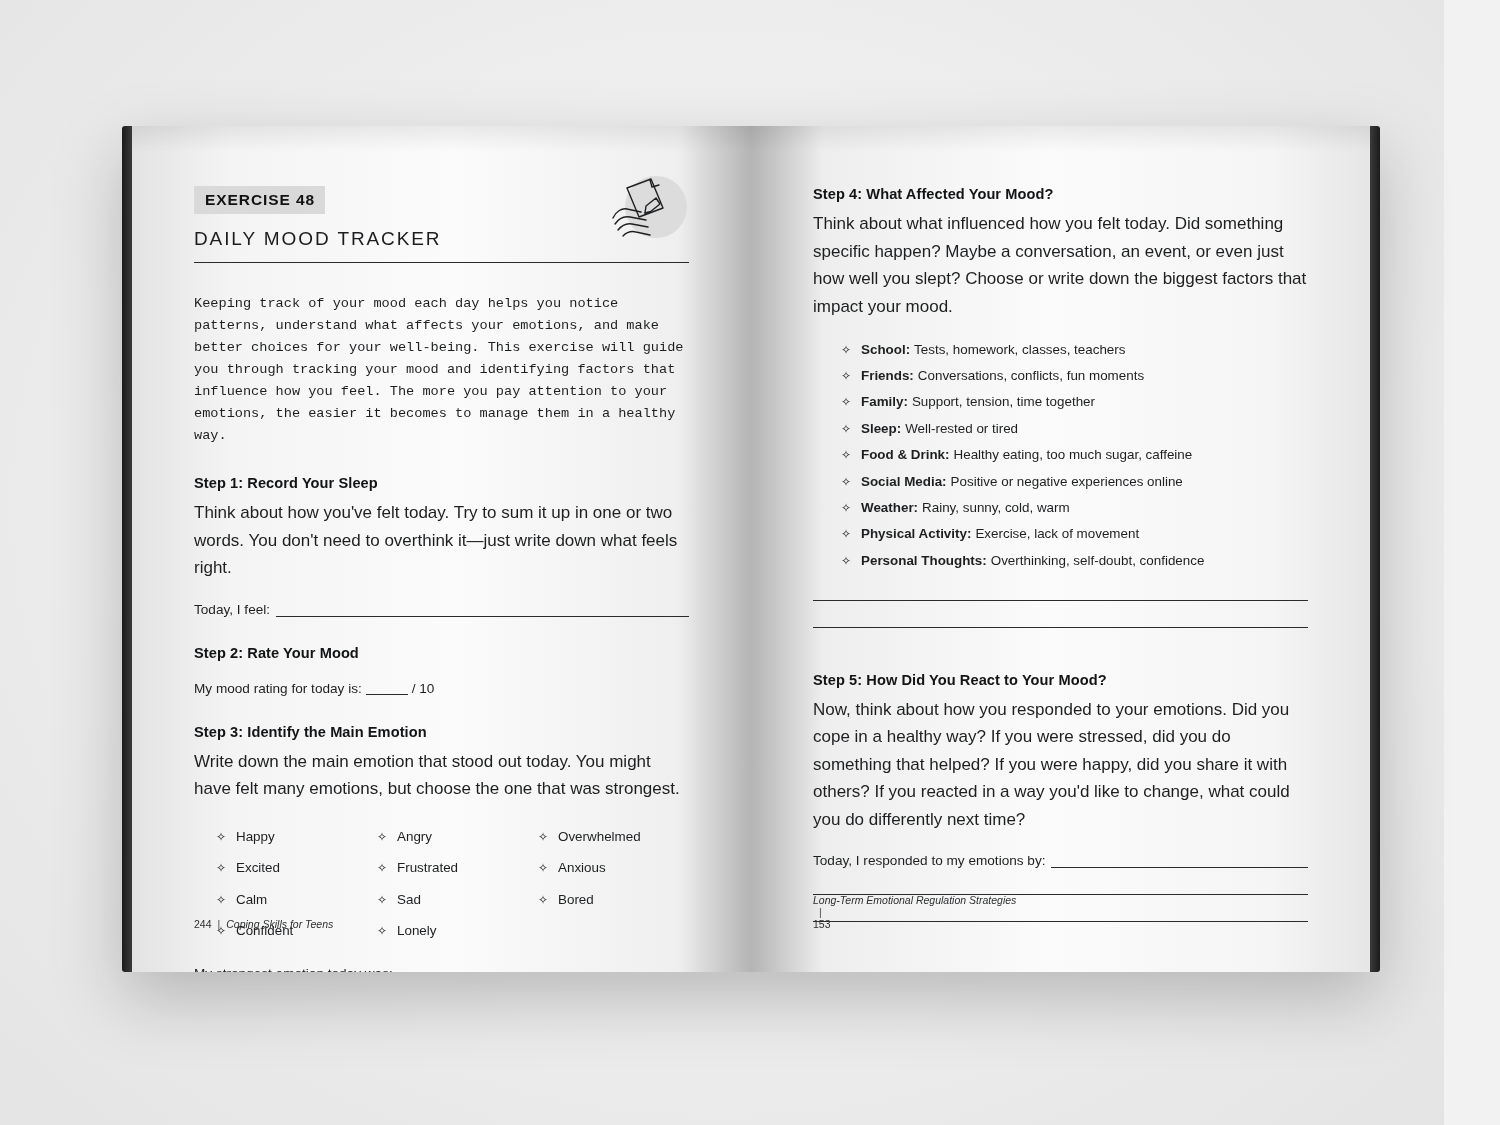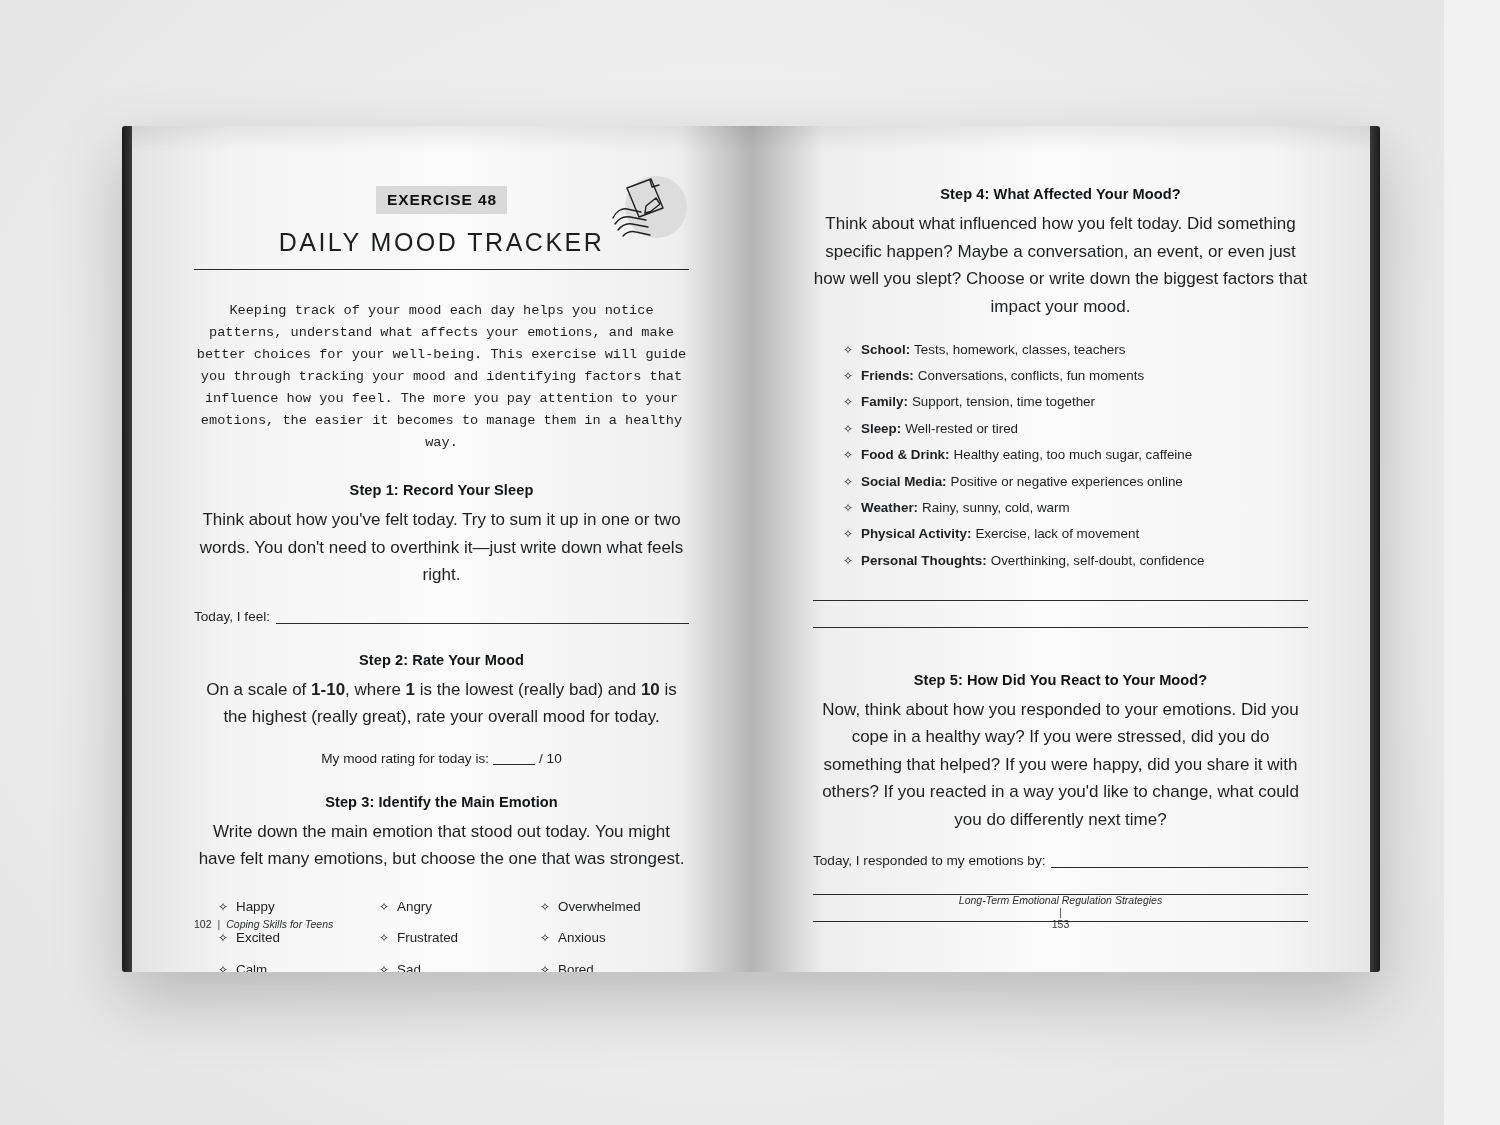--- a/index.html
+++ b/index.html
@@ -7,21 +7,20 @@
     margin: 0; padding: 0;
     width: 1500px; height: 1125px;
     background: #f2f2f2;
     font-family: "Liberation Sans", sans-serif;
     overflow: hidden;
   }
   #stage {
     position: relative;
     width: 1444px; height: 1125px;
     background: radial-gradient(ellipse at 50% 45%, #f7f7f7 0%, #ededed 55%, #e4e4e4 100%);
-    text-align: center;
   }
 
   
   .book {
     position: absolute;
     left: 122px; top: 126px;
     width: 1258px; height: 846px;
     display: flex;
     filter: drop-shadow(0 26px 34px rgba(0,0,0,0.22));
   }
@@ -74,21 +73,21 @@
     display: inline-block;
     font-size: 15.5px;
     font-weight: bold;
     letter-spacing: 0.06em;
     padding: 5px 10px 5px 11px;
     background: #d9d9d9;
     color: #111;
   }
   .ex-title {
     margin-top: 14px;
-    font-size: 25px;
+    font-size: 19px;
     letter-spacing: 0.10em;
     color: #1b1d1f;
   }
   .rule {
     margin-top: 12px;
     height: 1px;
     background: #2a2a2a;
     width: 100%;
   }
   .ex-illus {
@@ -242,21 +241,20 @@
         <p class="intro">Keeping track of your mood each day helps you notice patterns, understand what affects your emotions, and make better choices for your well-being. This exercise will guide you through tracking your mood and identifying factors that influence how you feel. The more you pay attention to your emotions, the easier it becomes to manage them in a healthy way.</p>
 
         <h3 class="step">Step 1: Record Your Sleep</h3>
         <p class="step-body">Think about how you've felt today. Try to sum it up in one or two words. You don't need to overthink it—just write down what feels right.</p>
         <div class="fill-line">
           <span class="lbl">Today, I feel:</span>
           <span class="ln"></span>
         </div>
 
         <h3 class="step">Step 2: Rate Your Mood</h3>
-        <p class="step-body"><span>On a scale of </span><b>1-10</b><span>, where </span><b>1</b><span> is the lowest (really bad) and </span><b>10</b><span> is the highest (really great), rate your overall mood for today.</span></p>
         <div class="rating-line">
           <span>My mood rating for today is:</span><span class="slot"></span><span>/ 10</span>
         </div>
 
         <h3 class="step">Step 3: Identify the Main Emotion</h3>
         <p class="step-body">Write down the main emotion that stood out today. You might have felt many emotions, but choose the one that was strongest.</p>
 
         <div class="emotions">
           <div class="col">
             <div class="bullet-item">
@@ -311,21 +309,21 @@
         </div>
 
         <div class="fill-line">
           <span class="lbl">My strongest emotion today was:</span>
           <span class="ln"></span>
         </div>
 
       </div>
 
       <div class="footer left">
-        <span class="pg">102</span>
+        <span class="pg">244</span>
         <span class="sep">|</span>
         <span>Coping Skills for Teens</span>
       </div>
     </div>
 
     <div class="page page-right">
       <div class="content">
 
         <h3 class="step" style="margin-top:0">Step 4: What Affected Your Mood?</h3>
         <p class="step-body">Think about what influenced how you felt today. Did something specific happen? Maybe a conversation, an event, or even just how well you slept? Choose or write down the biggest factors that impact your mood.</p>

